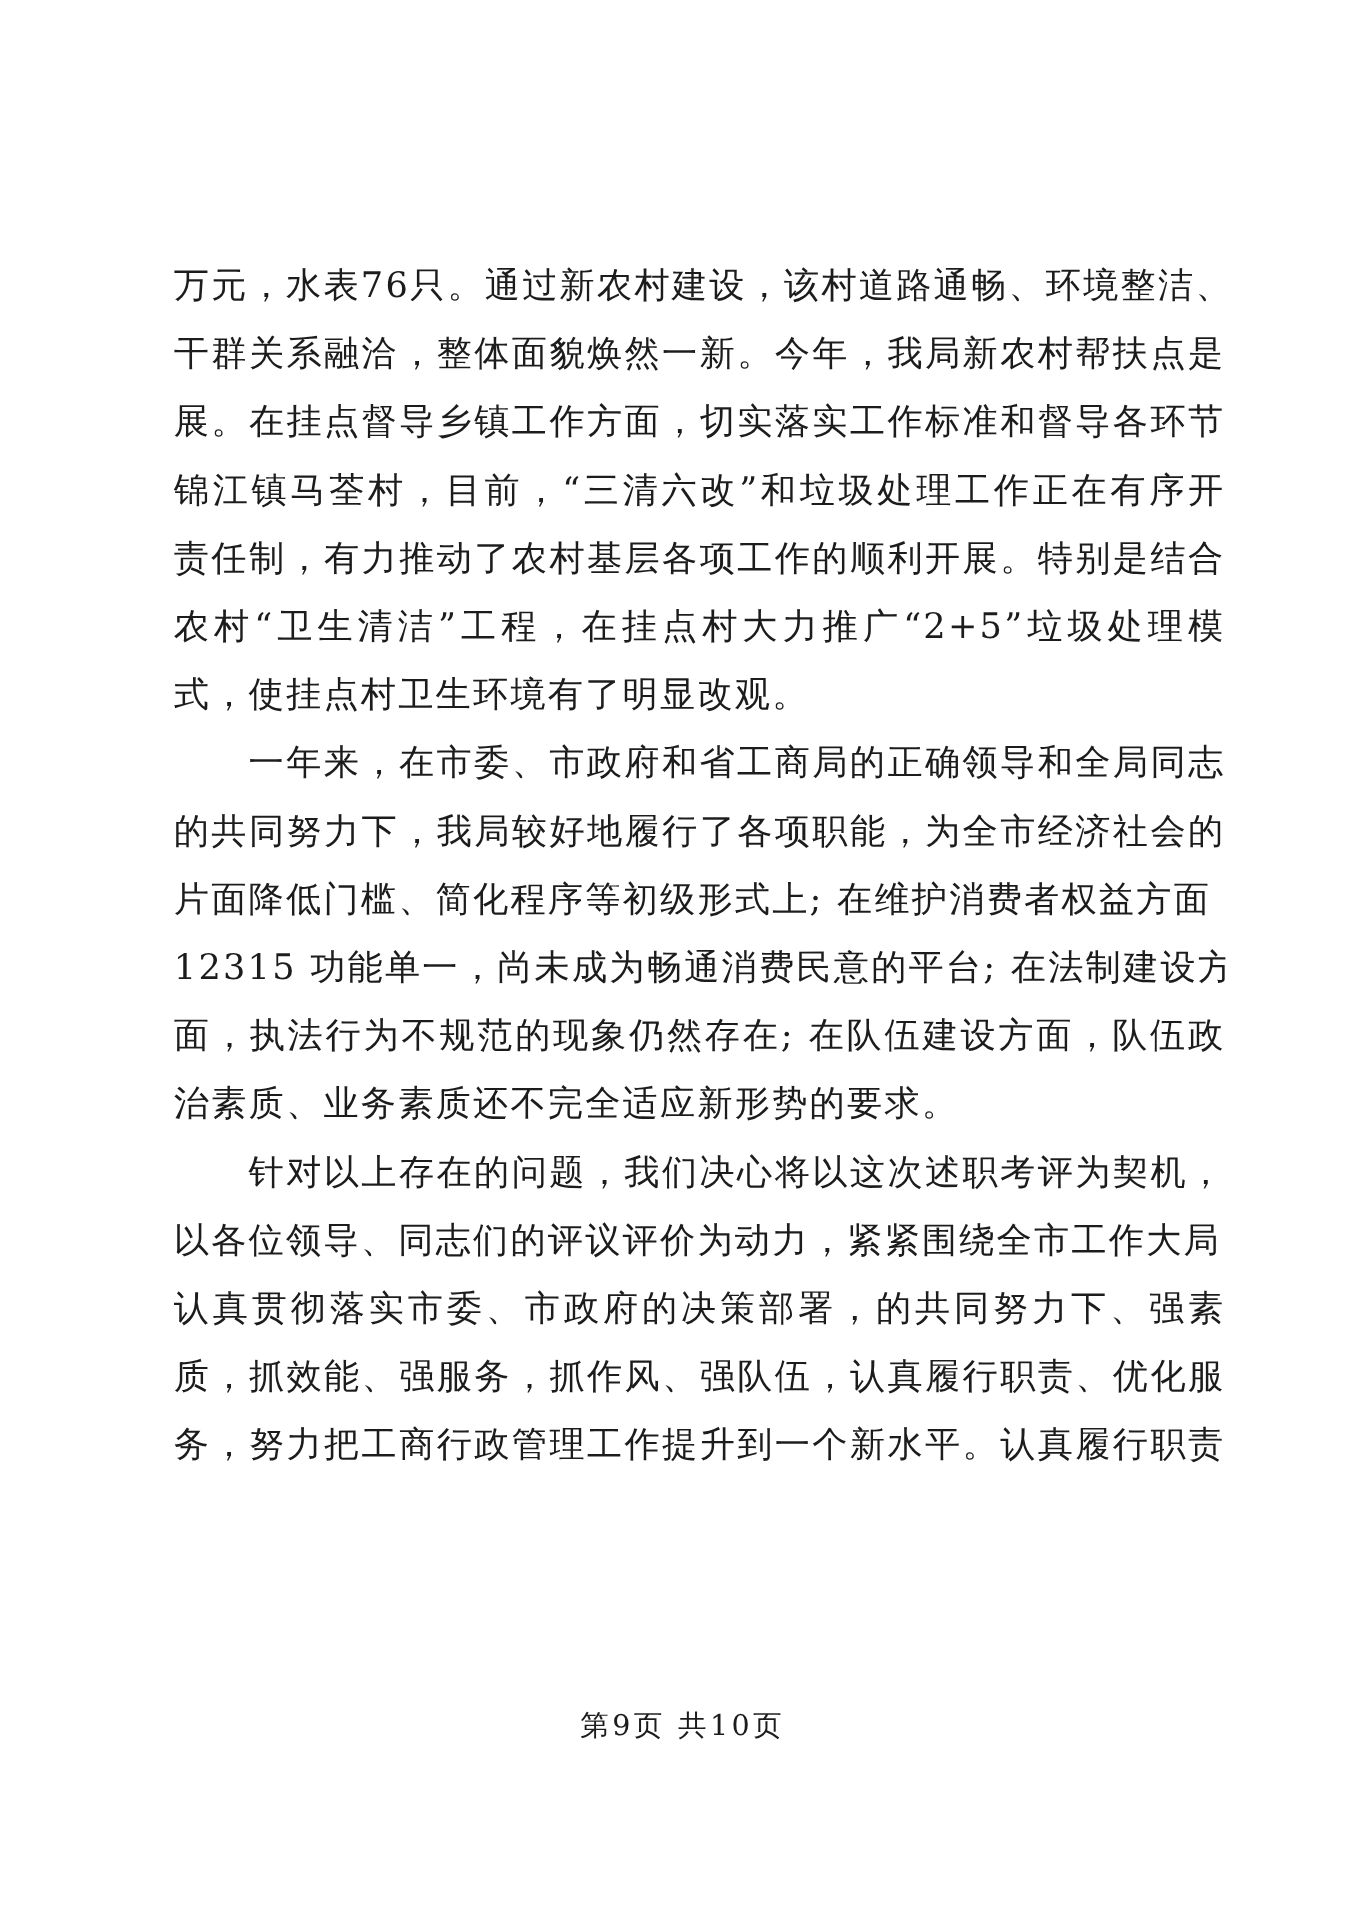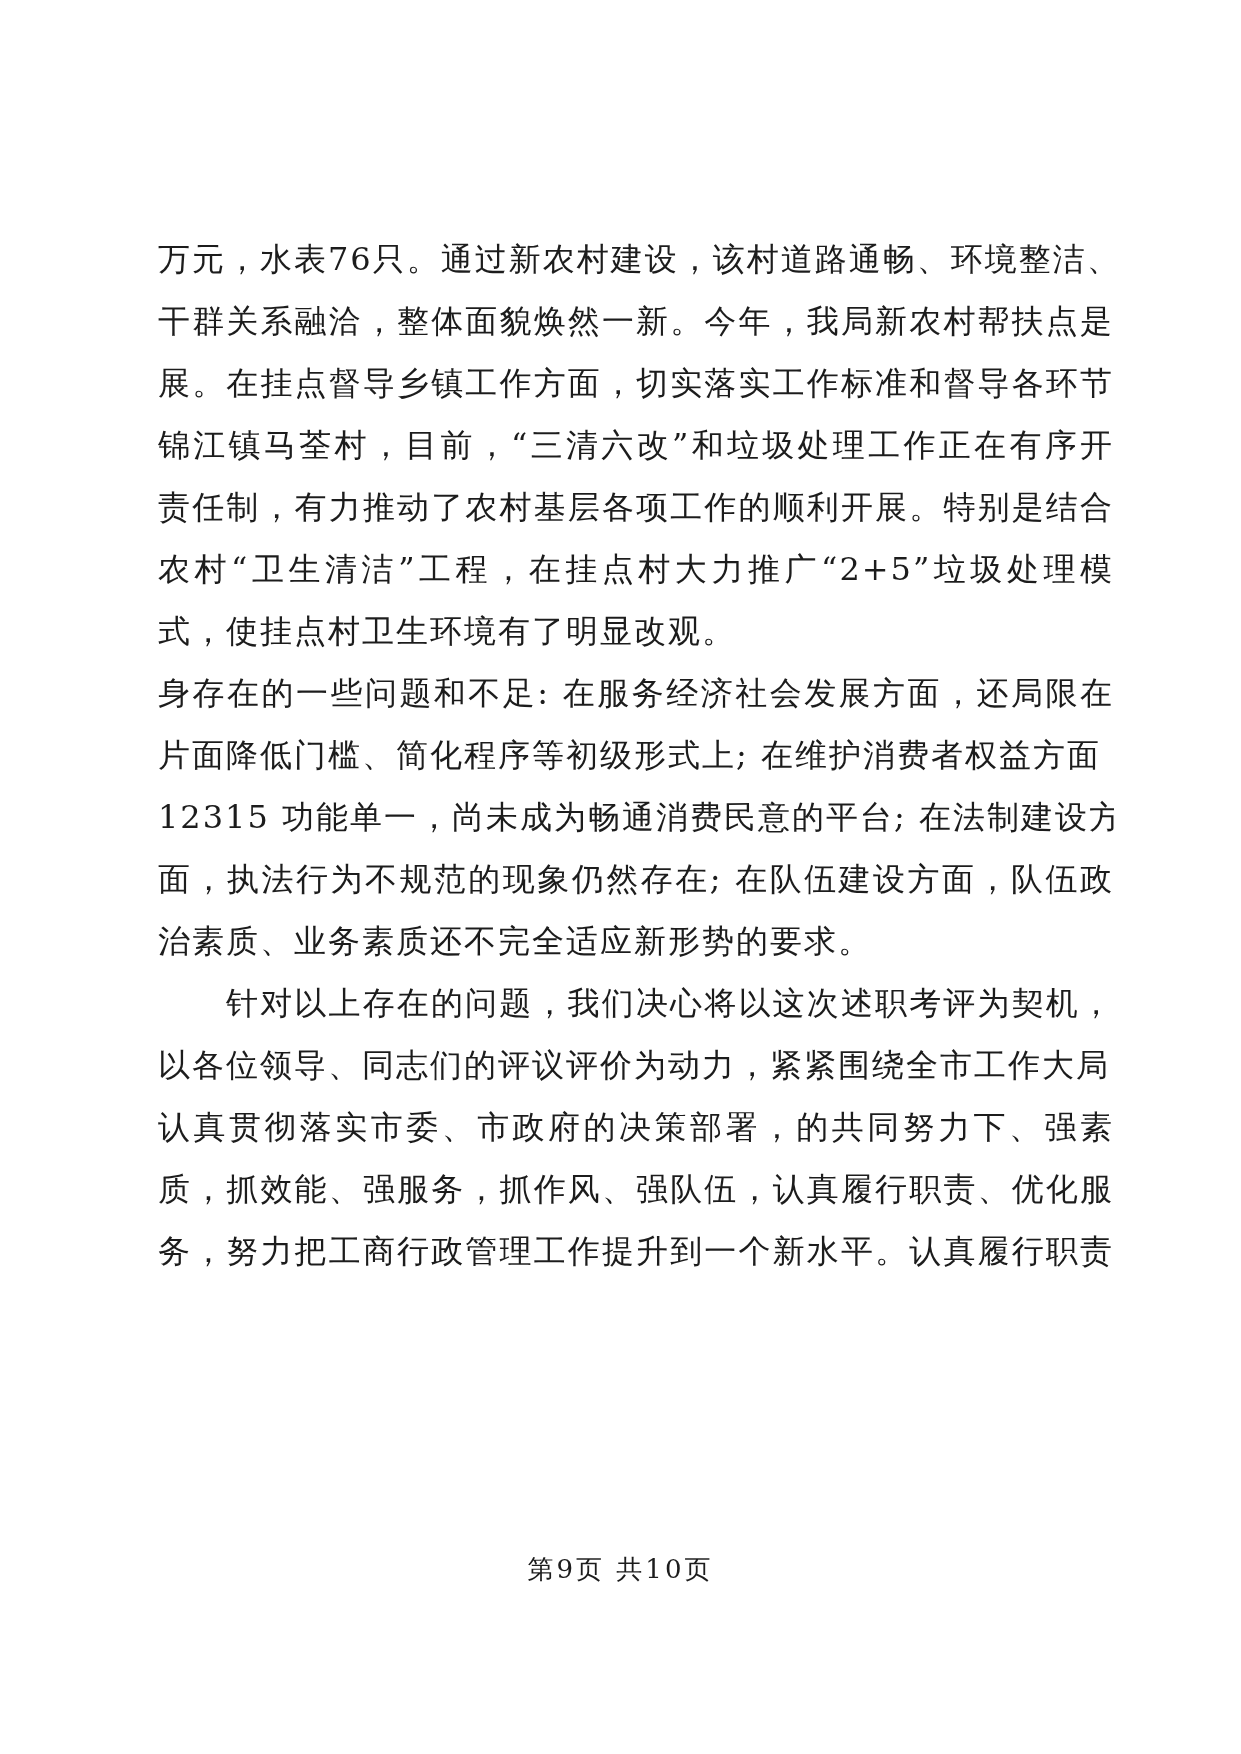--- a/index.html
+++ b/index.html
@@ -60,21 +60,22 @@
 <div class="page">
   <div class="content">
 
   <div class="line">万元，水表76只。通过新农村建设，该村道路通畅、环境整洁、</div>
       <div class="line">干群关系融洽，整体面貌焕然一新。今年，我局新农村帮扶点是</div>
       <div class="line">展。在挂点督导乡镇工作方面，切实落实工作标准和督导各环节</div>
       <div class="line">锦江镇马荃村，目前，“三清六改”和垃圾处理工作正在有序开</div>
       <div class="line">责任制，有力推动了农村基层各项工作的顺利开展。特别是结合</div>
       <div class="line">农村“卫生清洁”工程，在挂点村大力推广“2+5”垃圾处理模</div>
       <div class="line para-end">式，使挂点村卫生环境有了明显改观。</div>
-      <div class="line">身存在的一些问题和不足: 在服务经济社会发展方面，还局限在</div>
+      <div class="line indent">一年来，在市委、市政府和省工商局的正确领导和全局同志</div>
+      <div class="line">的共同努力下，我局较好地履行了各项职能，为全市经济社会的</div>
       <div class="line">片面降低门槛、简化程序等初级形式上; 在维护消费者权益方面，</div>
       <div class="line">12315 功能单一，尚未成为畅通消费民意的平台; 在法制建设方</div>
       <div class="line">面，执法行为不规范的现象仍然存在; 在队伍建设方面，队伍政</div>
       <div class="line para-end">治素质、业务素质还不完全适应新形势的要求。</div>
       <div class="line indent">针对以上存在的问题，我们决心将以这次述职考评为契机，</div>
       <div class="line">以各位领导、同志们的评议评价为动力，紧紧围绕全市工作大局，</div>
       <div class="line">认真贯彻落实市委、市政府的决策部署，的共同努力下、强素</div>
       <div class="line">质，抓效能、强服务，抓作风、强队伍，认真履行职责、优化服</div>
       <div class="line">务，努力把工商行政管理工作提升到一个新水平。认真履行职责</div>
     </div>

